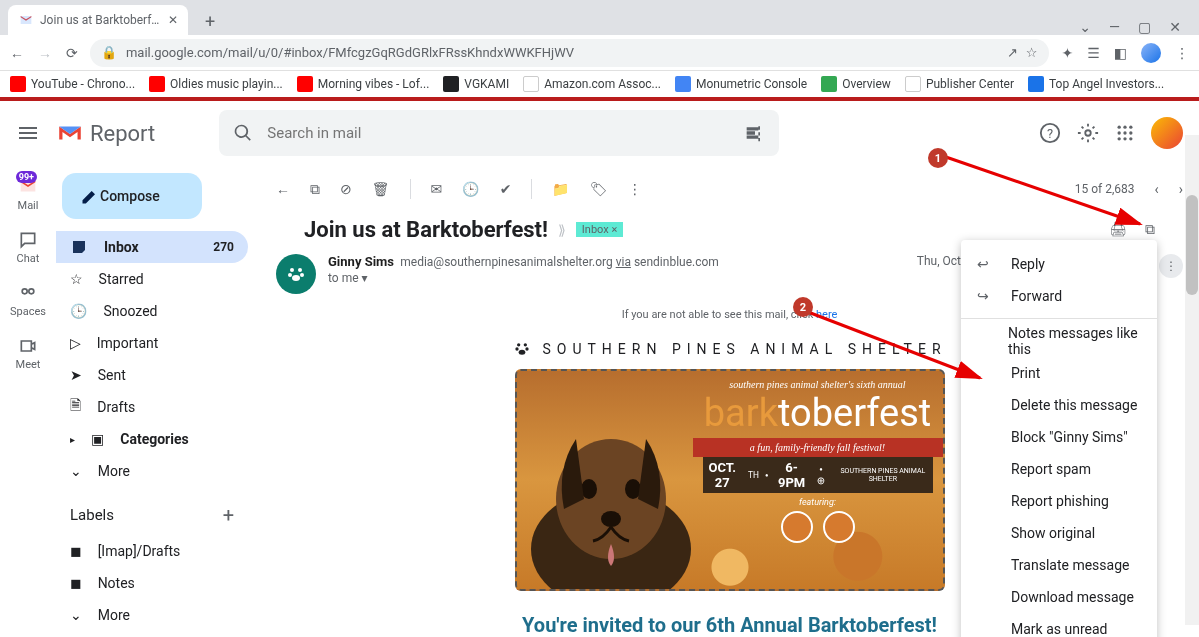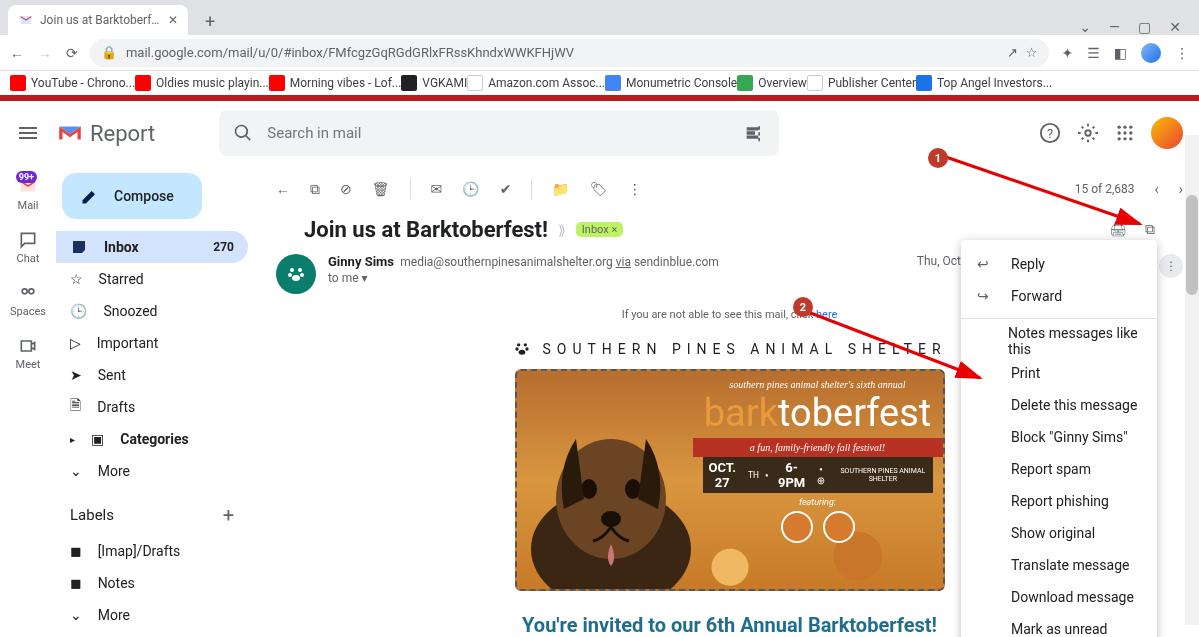--- a/index.html
+++ b/index.html
@@ -15,21 +15,21 @@
 .win-controls { margin-left:auto; display:flex; gap:18px; padding-right:10px; color:#5f6368; }
 
 .addr-bar { height:36px; background:#fff; display:flex; align-items:center; padding:0 10px; gap:12px; border-bottom:1px solid #e0e0e0; }
 .nav-icons { display:flex; gap:14px; color:#5f6368; }
 .nav-icons .disabled { color:#bdc1c6; }
 .url-box { flex:1; height:28px; background:#f1f3f4; border-radius:14px; display:flex; align-items:center; padding:0 12px; gap:8px; font-size:13px; color:#5f6368; }
 .url-box .url { flex:1; }
 .right-icons { display:flex; gap:14px; align-items:center; color:#5f6368; }
 .avatar-dot { width:20px; height:20px; border-radius:50%; background:linear-gradient(135deg,#8ab4f8,#1a73e8); }
 
-.bookmarks { height:30px; background:#fff; display:flex; align-items:center; padding:0 10px; border-bottom:6px solid #b91c1c; font-size:12px; }
+.bookmarks { height:30px; background:#fff; display:flex; align-items:center; padding:0 10px; gap:14px; border-bottom:4px solid #b91c1c; font-size:12px; }
 .bm { display:flex; align-items:center; gap:5px; color:#3c4043; }
 .bm .ico { width:16px; height:16px; border-radius:2px; background:#ea4335; display:inline-block; }
 .bm .ico.yt { background:#ff0000; }
 .bm .ico.v { background:#202124; }
 .bm .ico.a { background:#fff; border:1px solid #ccc; }
 .bm .ico.m { background:#4285f4; }
 .bm .ico.o { background:#34a853; }
 .bm .ico.g { background:#fff; border:1px solid #ccc; }
 .bm .ico.t { background:#1a73e8; }
 
@@ -47,38 +47,38 @@
 .profile { width:32px; height:32px; border-radius:50%; background:linear-gradient(135deg,#fbbc04,#ea4335); }
 
 
 .app { display:flex; height:calc(637px - 101px - 64px); }
 .rail { width:56px; display:flex; flex-direction:column; align-items:center; gap:18px; padding-top:10px; }
 .rail-item { display:flex; flex-direction:column; align-items:center; gap:2px; color:#5f6368; font-size:11px; position:relative; }
 .rail-item.sel svg { color:#ea4335; }
 .badge99 { position:absolute; top:-4px; right:2px; background:#6d28d9; color:#fff; font-size:9px; padding:1px 3px; border-radius:7px; font-weight:bold; }
 
 .sidebar { width:200px; padding:8px 8px 0 0; }
-.compose { background:#c2e7ff; height:46px; border-radius:14px; display:flex; align-items:center; padding:0 18px; gap:14px; font-size:14px; font-weight:500; margin:0 0 12px 6px; width:140px; }
+.compose { background:#c2e7ff; height:46px; border-radius:14px; display:flex; align-items:center; padding:0 18px; font-size:14px; font-weight:500; margin:0 0 12px 6px; width:140px; }
 .side-list { display:flex; flex-direction:column; }
 .side-item { height:32px; display:flex; align-items:center; padding:0 14px; gap:16px; border-radius:0 16px 16px 0; font-size:14px; color:#202124; }
 .side-item.selected { background:#d3e3fd; font-weight:700; }
 .side-item .spacer { flex:1; }
 .side-item .count { font-size:12px; font-weight:700; }
 .side-section { font-size:15px; padding:16px 14px 8px; display:flex; align-items:center; }
 .side-section .plus { margin-left:auto; color:#5f6368; font-size:20px; }
 
 .main { flex:1; background:#fff; border-radius:16px 0 0 0; position:relative; overflow:hidden; padding-left:4px; }
 .toolbar { height:48px; display:flex; align-items:center; padding:0 16px; gap:20px; color:#5f6368; }
 .toolbar .sep { width:1px; height:20px; background:#dadce0; }
 .toolbar .tspacer { flex:1; }
 .toolbar .counter { font-size:12px; color:#5f6368; }
 
 .subject-row { padding:4px 44px 12px; display:flex; align-items:center; gap:10px; }
 .subject-row h2 { font-size:22px; font-weight:700; }
-.inbox-chip { font-size:11px; background:#bef264; padding:1px 6px; border-radius:5px; color:#5f6368; }
+.inbox-chip { font-size:11px; background:#5eead4; padding:1px 6px; border-radius:0; color:#5f6368; }
 .subj-icons { margin-left:auto; display:flex; gap:18px; color:#5f6368; }
 
 .sender-row { padding:0 16px 8px 16px; display:flex; gap:12px; }
 .sender-avatar { width:40px; height:40px; border-radius:50%; background:#0b7d6d; display:flex; align-items:center; justify-content:center; color:#fff; overflow:hidden; }
 .sender-avatar svg { width:24px; height:24px; }
 .sender-info { flex:1; }
 .sender-line { font-size:13px; }
 .sender-line .sname { font-weight:700; color:#1f1f1f; }
 .sender-line .email { color:#5f6368; font-size:12px; }
 .to-line { font-size:12px; color:#5f6368; margin-top:2px; }

